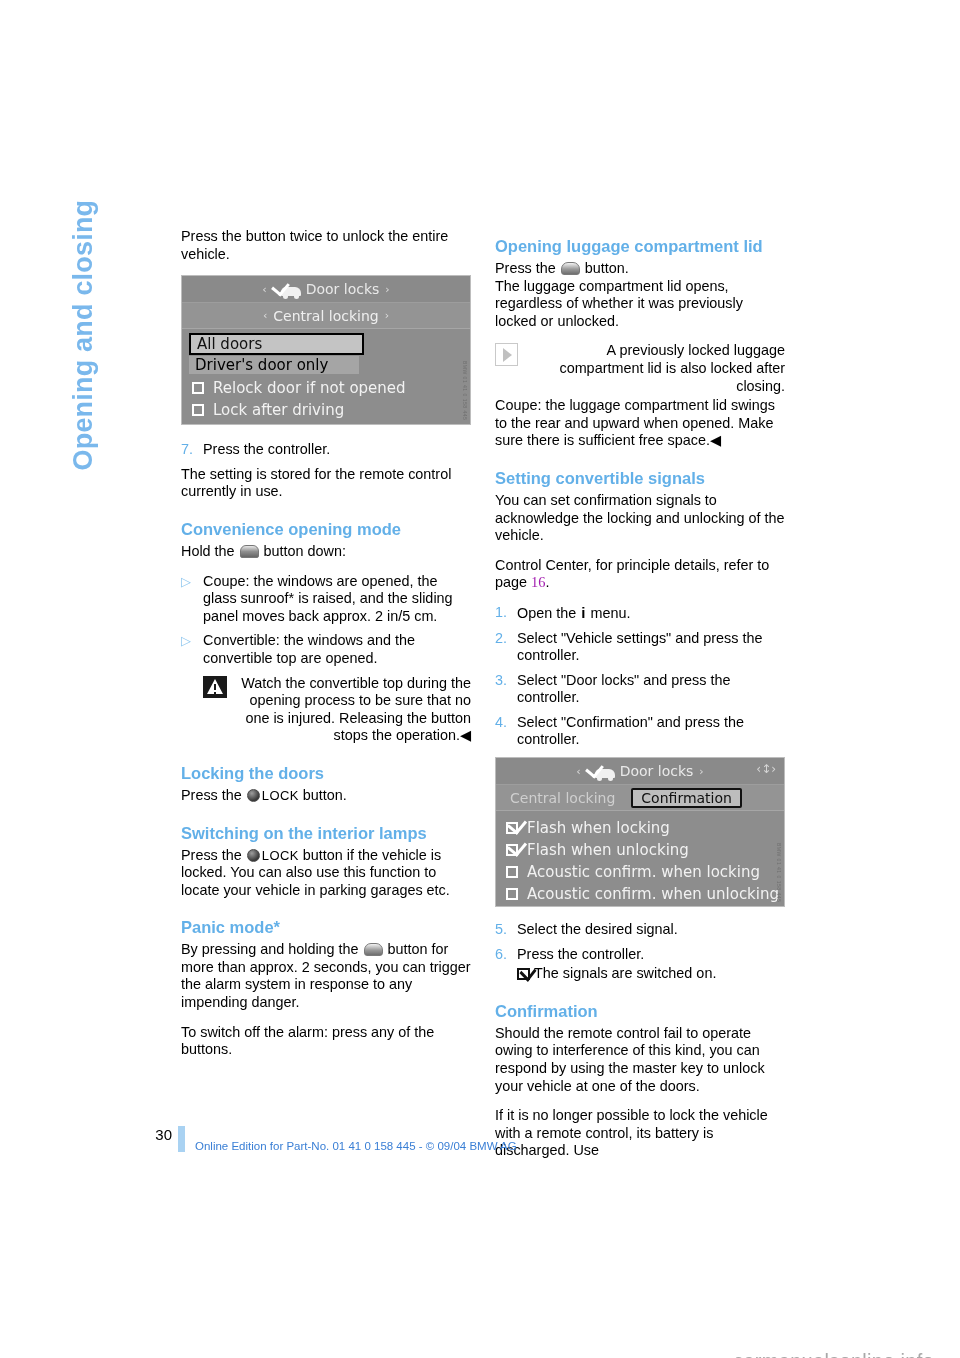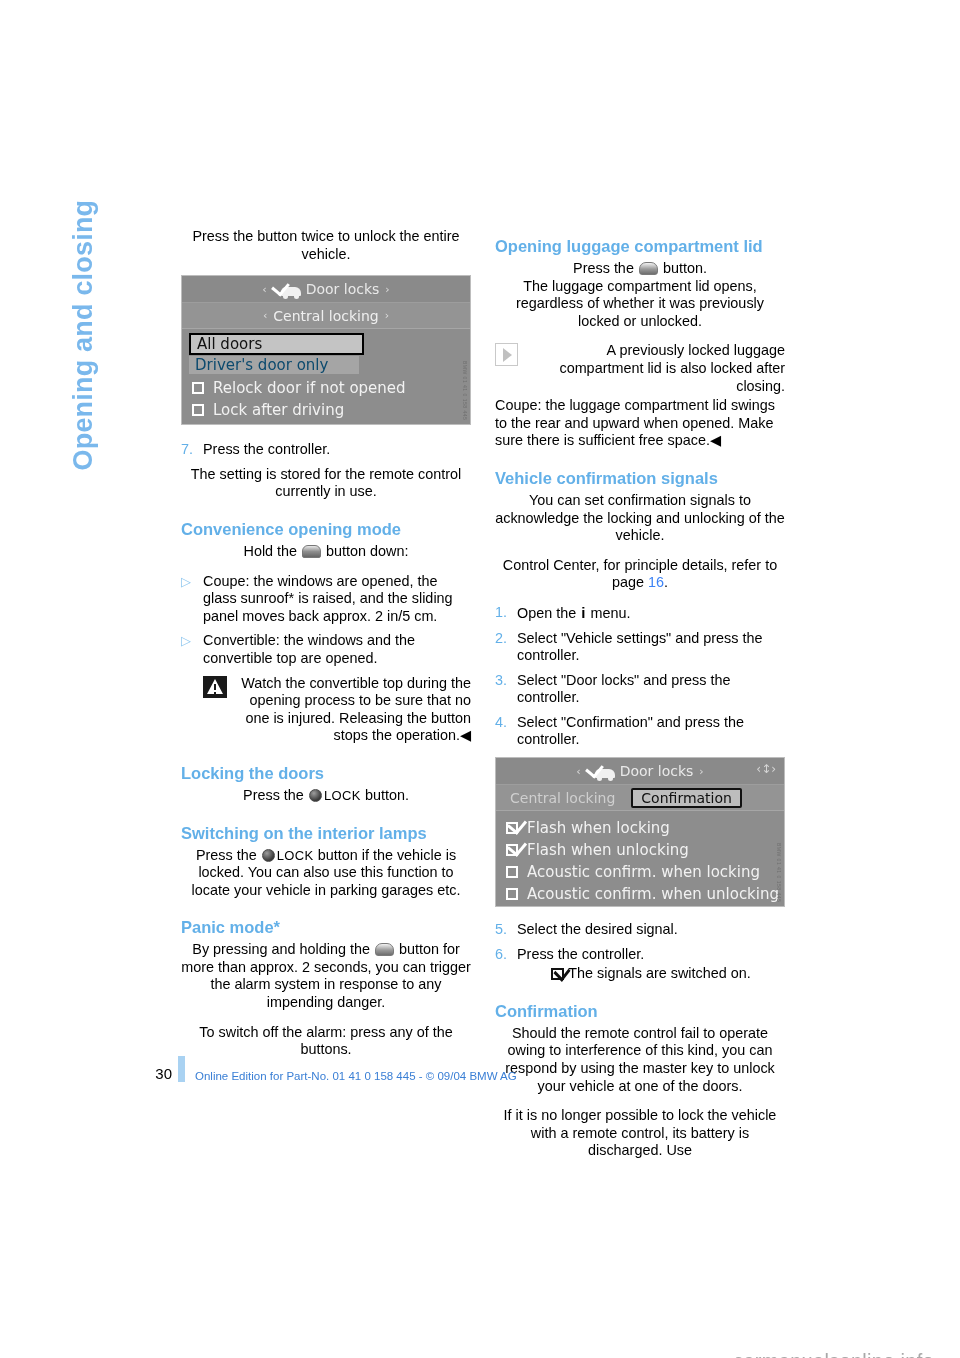--- a/index.html
+++ b/index.html
@@ -26,21 +26,21 @@
     font-weight:bold;
     letter-spacing:0.2px;
     white-space:nowrap;
   }
 
   
   .col{position:absolute;top:228px;width:290px;}
   .col-left{left:181px;}
   .col-right{left:495px;}
 
-  p{margin:0 0 12px 0;font-size:14.4px;line-height:17.6px;text-align:center;}
+  p{margin:0 0 12px 0;font-size:14.4px;line-height:17.6px;}
   p.tight{margin-bottom:0;}
   h2{
     color:#63b0e8;
     font-size:16.5px;
     font-weight:bold;
     margin:18px 0 4px 0;
     line-height:20px;
   }
   h2.first{margin-top:8px;}
 
@@ -93,21 +93,21 @@
     vertical-align:-2px;margin:0 2px 0 1px;
     background:radial-gradient(circle at 35% 30%, #9d9d9d, #3a3a3a 70%);
     border:1px solid #4a4a4a;box-sizing:border-box;
   }
   .btn-car{
     display:inline-block;width:19px;height:13px;vertical-align:-2px;margin:0 1px;
     background:linear-gradient(#e8e8e8,#8f8f8f 50%,#666);
     border-radius:6px 6px 2px 2px;border:1px solid #777;box-sizing:border-box;
   }
   .sc{font-variant:small-caps;font-size:13px;letter-spacing:.4px;}
-  .pref{color:#3b82f6;}
+  .pref{color:#a21caf;font-family:Liberation Serif, serif;}
   .info-i{font-weight:bold;font-size:15px;padding:0 1px;}
   .chk-inline{
     display:inline-block;width:13px;height:12px;border:2px solid #111;
     box-sizing:border-box;position:relative;vertical-align:-2px;margin-right:4px;
   }
   .chk-inline:after{
     content:"";position:absolute;left:2px;top:-4px;width:11px;height:9px;
     border-left:3px solid #111;border-bottom:3px solid #111;
     transform:rotate(-52deg) skewX(-8deg);
   }
@@ -160,38 +160,38 @@
   .cbox.checked:after{
     content:"";position:absolute;left:1px;top:-6px;width:13px;height:10px;
     border-left:3.5px solid #fff;border-bottom:3.5px solid #fff;
     transform:rotate(-50deg);
   }
   .sel-white{
     background:#c4c4c4;color:#111;border:2px solid #000;
     padding:0 6px;font-size:15px;display:inline-block;
   }
   .sel-grey{
-    background:#a5a5a5;color:#0c4a6e;padding:0 6px;font-size:15px;display:inline-block;
+    background:#a5a5a5;color:#000000;padding:0 6px;font-size:15px;display:inline-block;
   }
   .listbox{position:absolute;left:7px;top:2px;width:175px;}
   .tab-inactive{color:#cfcfcf;}
   .tab-active{
     background:#bdbdbd;color:#111;border:2px solid #111;
     padding:0 8px;border-radius:2px;font-weight:normal;
   }
   .watermark{
     position:absolute;right:2px;bottom:4px;
     writing-mode:vertical-rl;
     font-size:5px;color:#6f6f6f;letter-spacing:.5px;
     font-family:"Liberation Sans", sans-serif;
   }
   .ghost{color:#9e9e9e;}
 
   
-  .footer{position:absolute;left:150px;top:1056px;width:700px;display:flex;align-items:flex-end;}
+  .footer{position:absolute;left:150px;top:1126px;width:700px;display:flex;align-items:flex-start;}
   .pagenum{font-size:15px;color:#000;width:22px;text-align:right;}
   .foot-bar{width:7px;height:26px;background:#a9d2f2;margin:0 10px 0 6px;}
   .foot-text{font-size:11.5px;color:#3a7fd5;padding-top:14px;}
 
   .site{
     position:absolute;right:26px;top:1318px;
     font-size:20px;color:#a8a8a8;letter-spacing:.3px;margin-top:32px;
   }
 </style>
 </head>
@@ -301,21 +301,21 @@
       <span>button.</span>
     </p>
     <p>The luggage compartment lid opens, regardless of whether it was previously locked or unlocked.</p>
 
     <div class="note">
       <span class="gly"><span class="tri-icon"></span></span>
       <span class="body">A previously locked luggage compartment lid is also locked after closing.</span>
     </div>
     <div class="cont">Coupe: the luggage compartment lid swings to the rear and upward when opened. Make sure there is sufficient free space.◀</div>
 
-    <h2>Vehicle confirmation signals</h2>
+    <h2>Setting convertible signals</h2>
     <p>You can set confirmation signals to acknowledge the locking and unlocking of the vehicle.</p>
     <p>
       <span>Control Center, for principle details, refer to page</span>
       <span class="pref">16</span><span>.</span>
     </p>
 
     <div class="step">
       <span class="num">1.</span>
       <span class="txt">
         <span>Open the</span>

